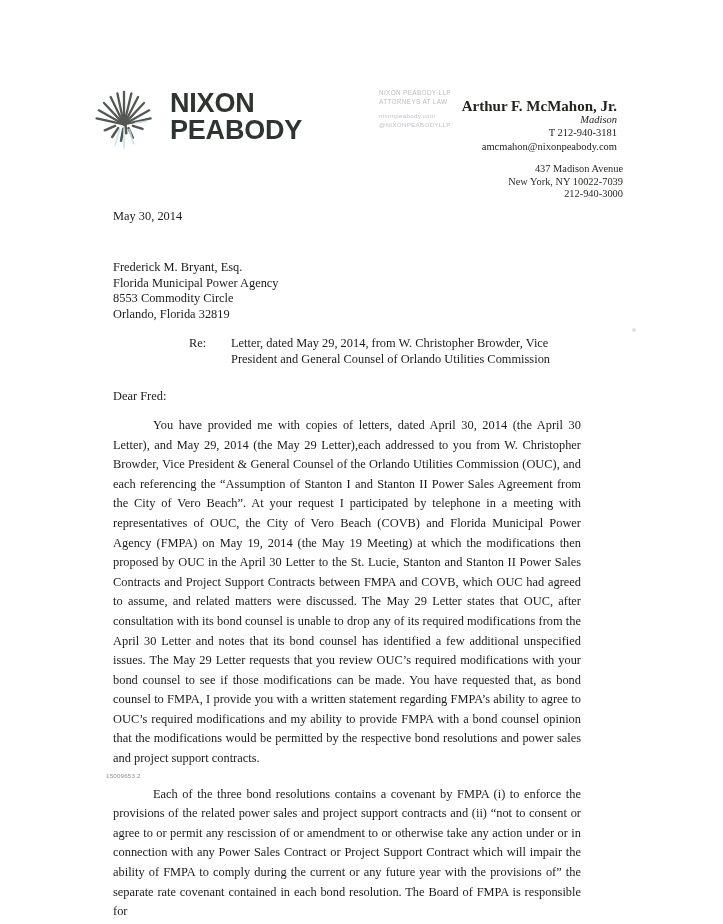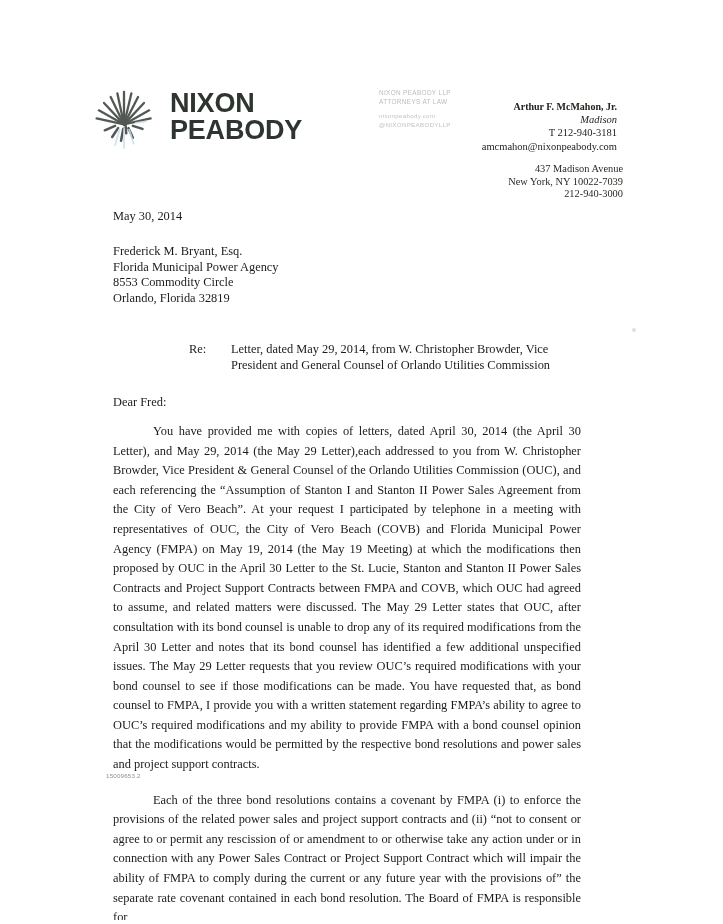--- a/index.html
+++ b/index.html
@@ -74,21 +74,21 @@
 
   .attorney {
     position: absolute;
     right: 106px;
     top: 100px;
     text-align: right;
     font-size: 10.5px;
     line-height: 13.2px;
     color: #23231f;
   }
-  .attorney .nm { font-weight: bold; font-size: 10px; }
+  .attorney .nm { font-weight: bold; font-size: 15px; }
   .attorney .role { font-style: italic; }
 
   .officeaddr {
     position: absolute;
     right: 100px;
     top: 163px;
     text-align: right;
     font-size: 10.4px;
     line-height: 12.6px;
     color: #2a2a26;
@@ -97,26 +97,26 @@
   
   .letter {
     position: absolute;
     left: 113px;
     top: 208px;
     width: 484px;
   }
   .datum {
     font-size: 12.4px;
     line-height: 16px;
-    margin-bottom: 20px;
+    margin-bottom: 36px;
   }
   .recipient {
     font-size: 12.4px;
     line-height: 15.6px;
-    margin-bottom: 36px;
+    margin-bottom: 14px;
   }
   .recipient div { white-space: nowrap; }
 
   .re-row {
     display: flex;
     margin-left: 76px;
     margin-bottom: 20px;
     font-size: 12.4px;
     line-height: 15.8px;
   }

